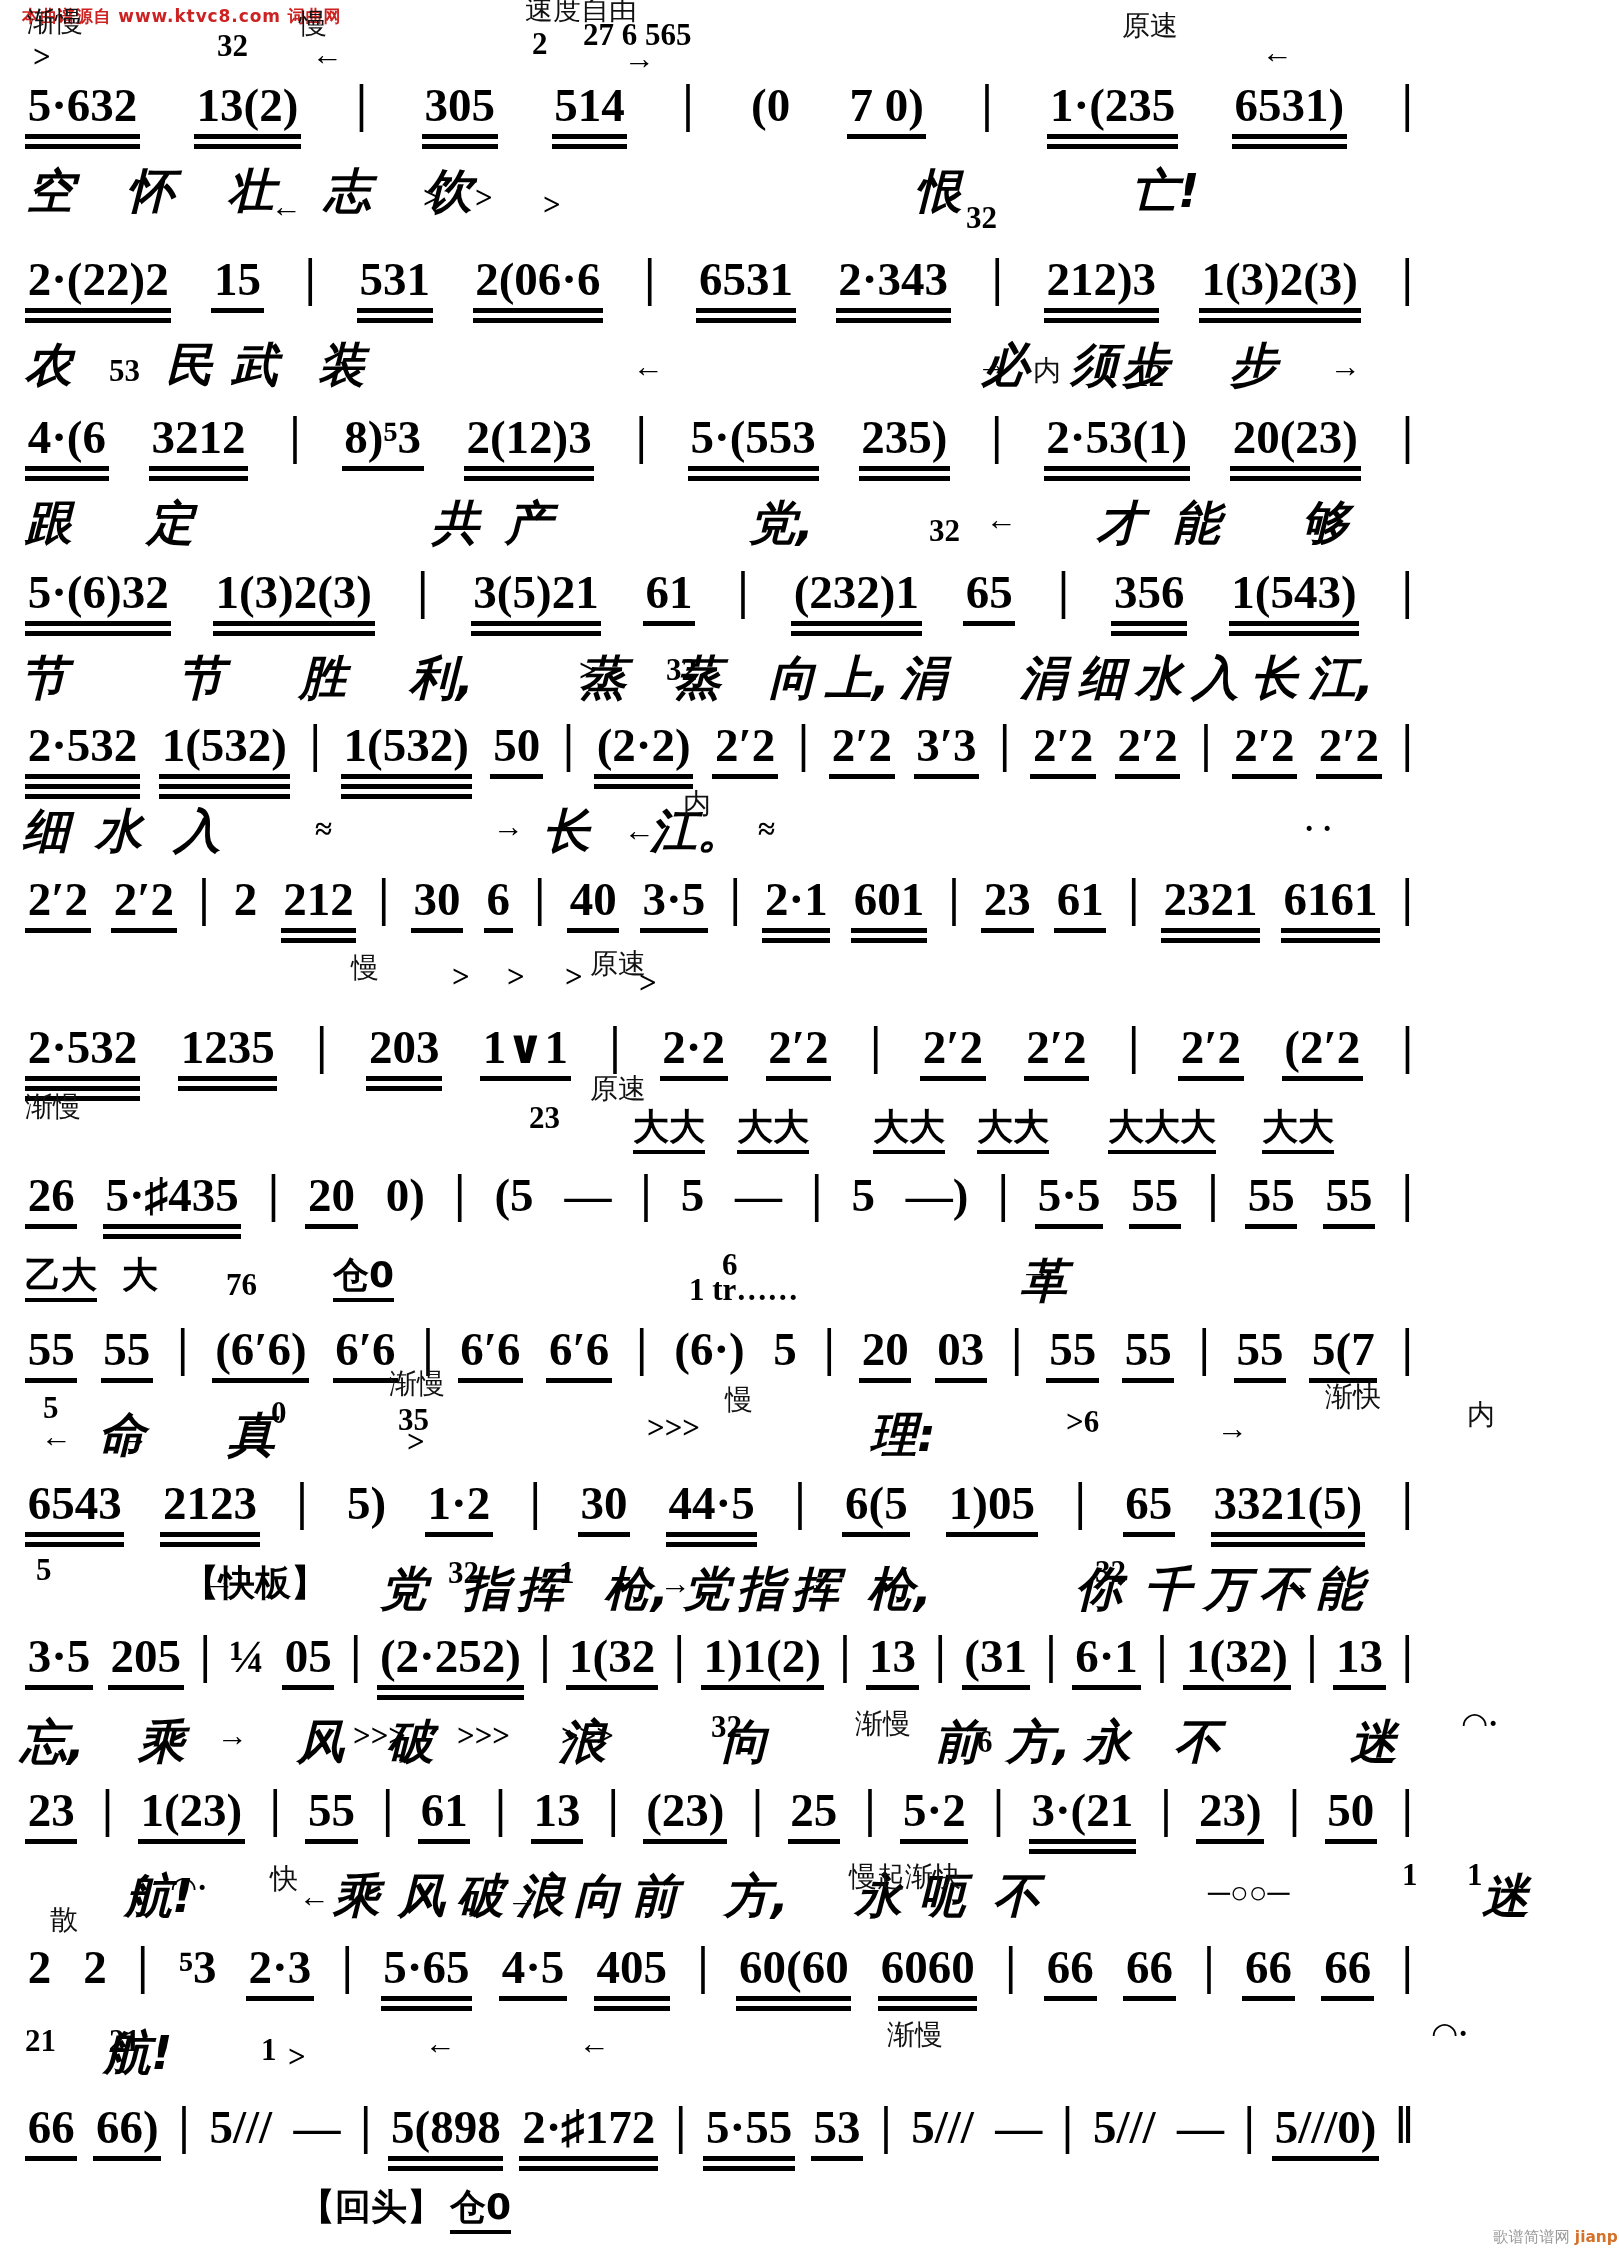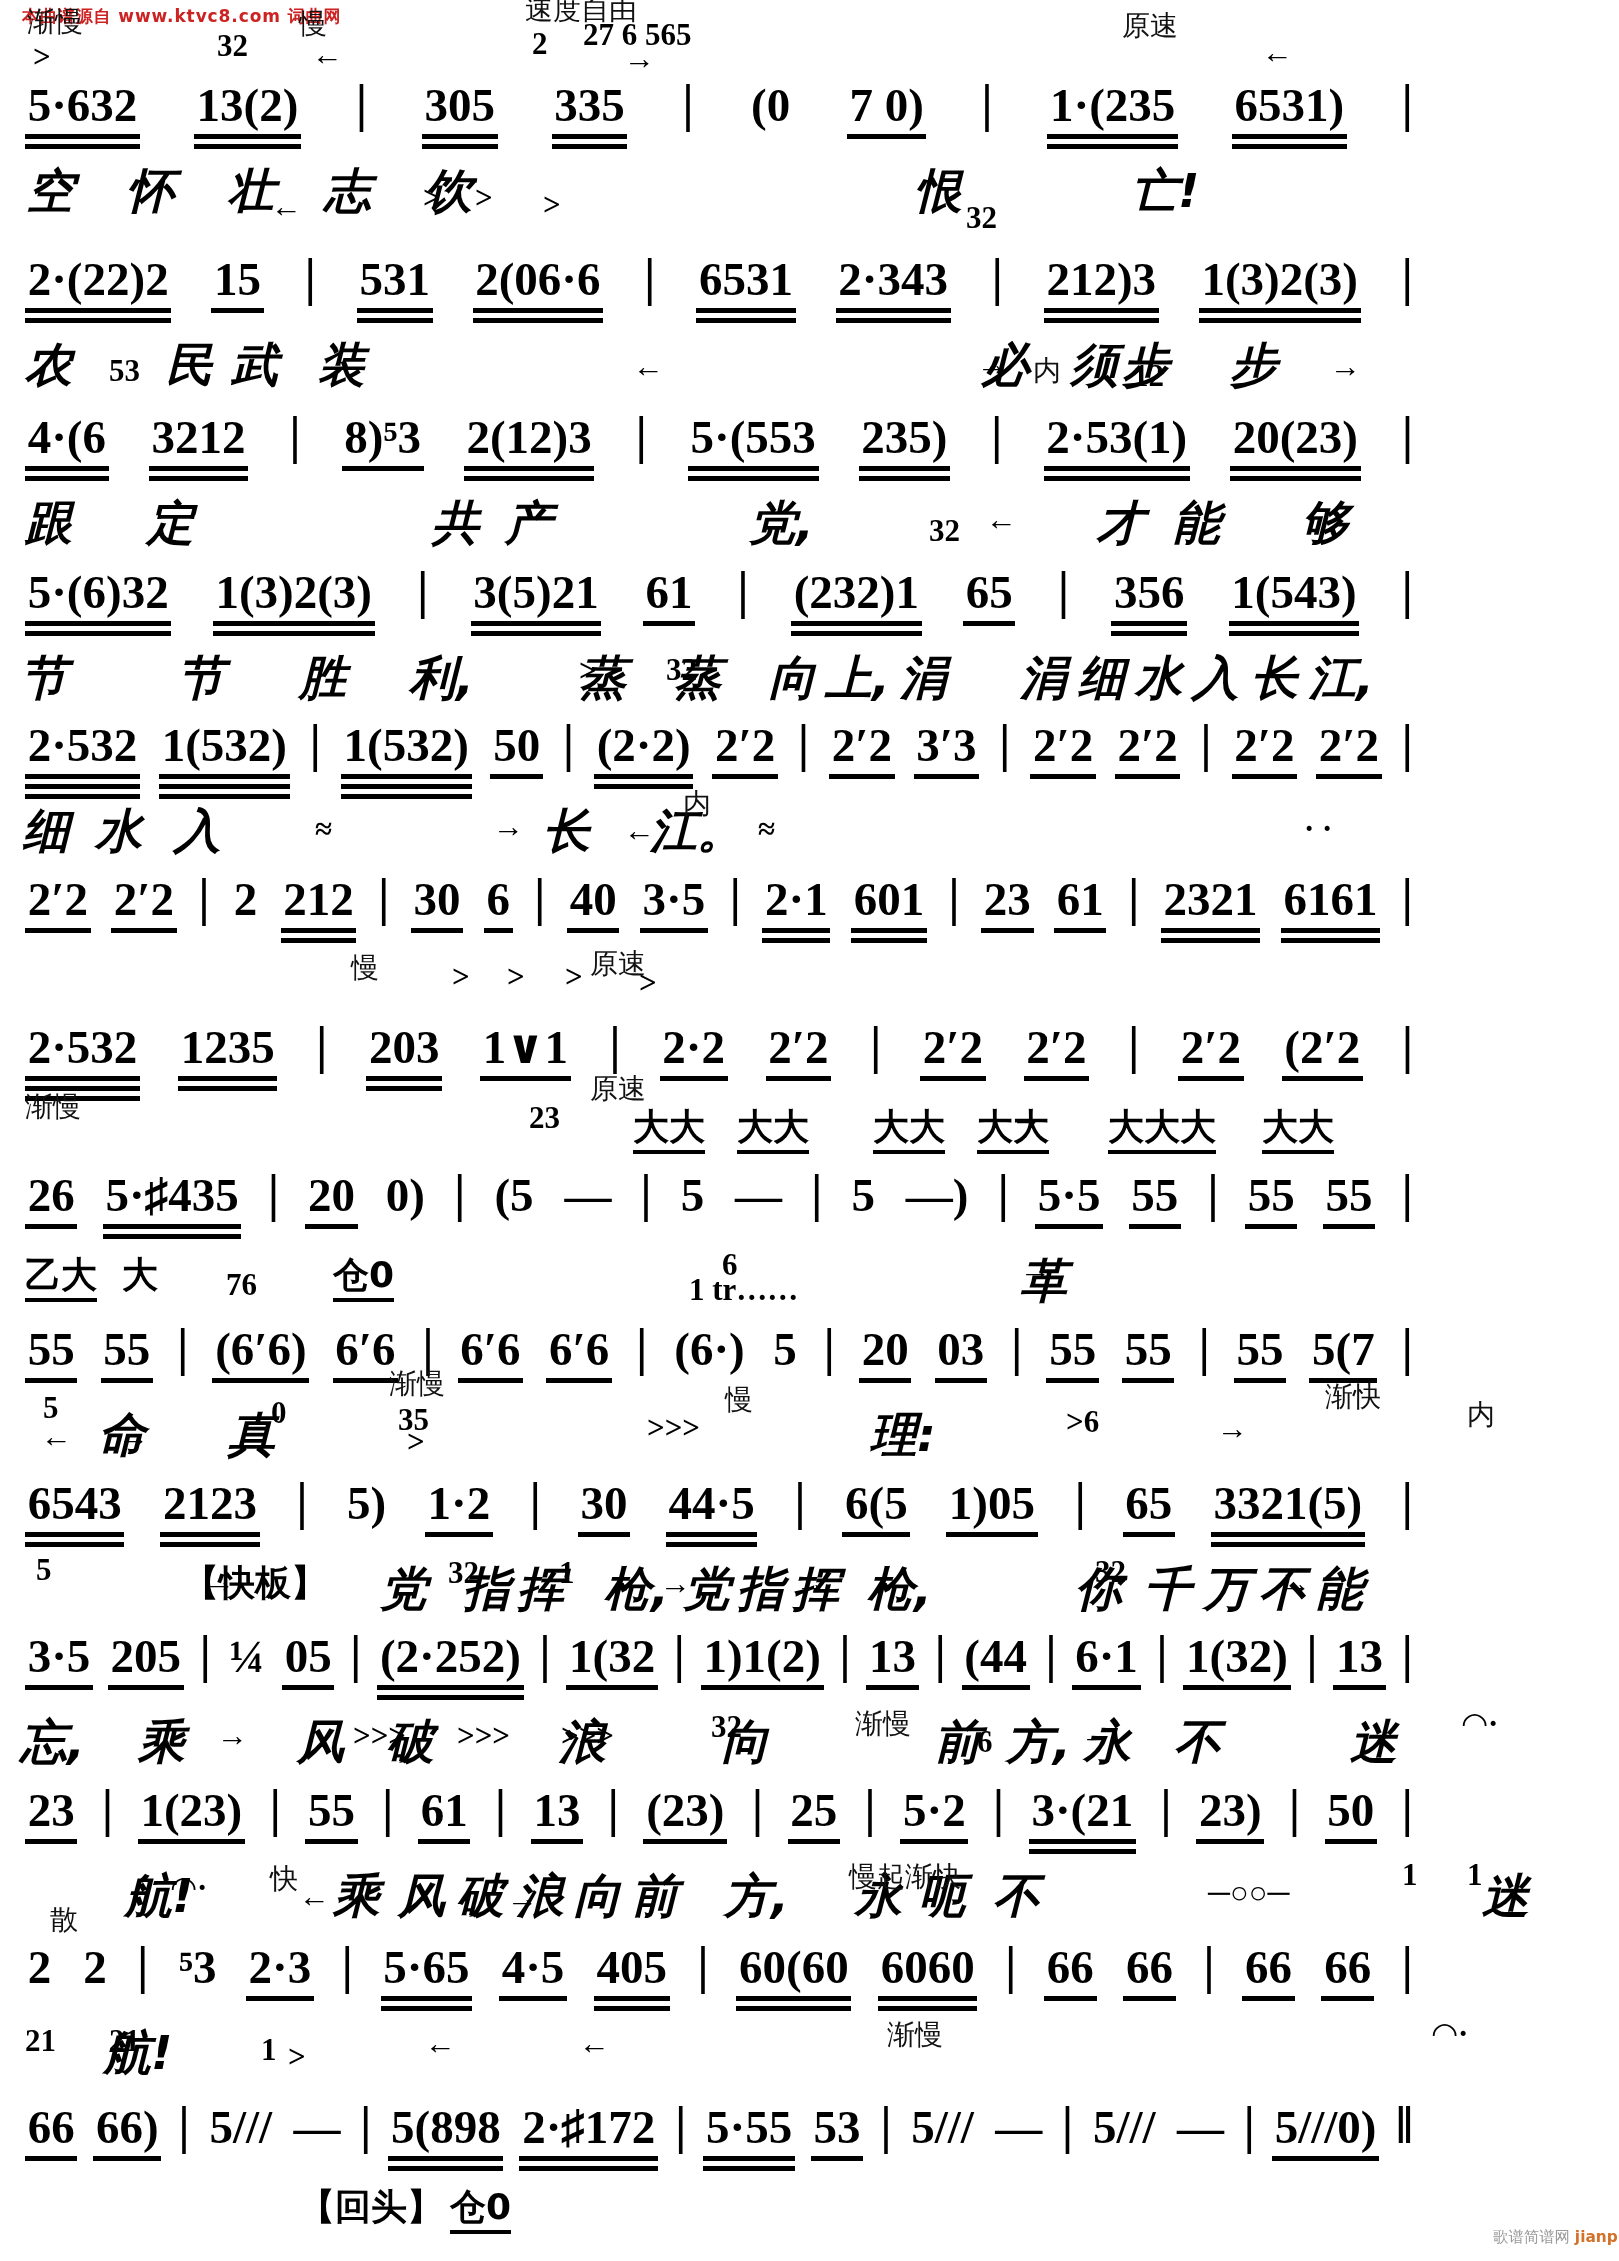--- a/index.html
+++ b/index.html
@@ -53,21 +53,21 @@
           <span class="num" style="left: 583px; top: -58px;">27 6 565</span>
           <span class="num" style="left: 624px; top: -34px;">→</span>
           <span class="cn" style="left: 1122px; top: -65px;">原速</span>
           <span class="num" style="left: 1262px; top: -40px;">←</span>
         </div>
         <div class="notes">
           <span class="tok u2">5·632</span>
           <span class="tok u2">13(2)</span>
           <span class="bar">|</span>
           <span class="tok u2">305</span>
-          <span class="tok u2">335</span>
+          <span class="tok u2">514</span>
           <span class="bar">|</span>
           <span class="tok u0">(0</span>
           <span class="tok u1">7 0)</span>
           <span class="bar">|</span>
           <span class="tok u2">1·(235</span>
           <span class="tok u2">6531)</span>
           <span class="bar">|</span>
         </div>
         <div class="lyr">
           <span style="left: 27px;">空</span>
@@ -426,21 +426,21 @@
           <span class="tok u1">05</span>
           <span class="bar">|</span>
           <span class="tok u2">(2·252)</span>
           <span class="bar">|</span>
           <span class="tok u1">1(32</span>
           <span class="bar">|</span>
           <span class="tok u1">1)1(2)</span>
           <span class="bar">|</span>
           <span class="tok u1">13</span>
           <span class="bar">|</span>
-          <span class="tok u1">(44</span>
+          <span class="tok u1">(31</span>
           <span class="bar">|</span>
           <span class="tok u1">6·1</span>
           <span class="bar">|</span>
           <span class="tok u1">1(32)</span>
           <span class="bar">|</span>
           <span class="tok u1">13</span>
           <span class="bar">|</span>
         </div>
         <div class="lyr">
           <span style="left: 20px;">忘,</span>

